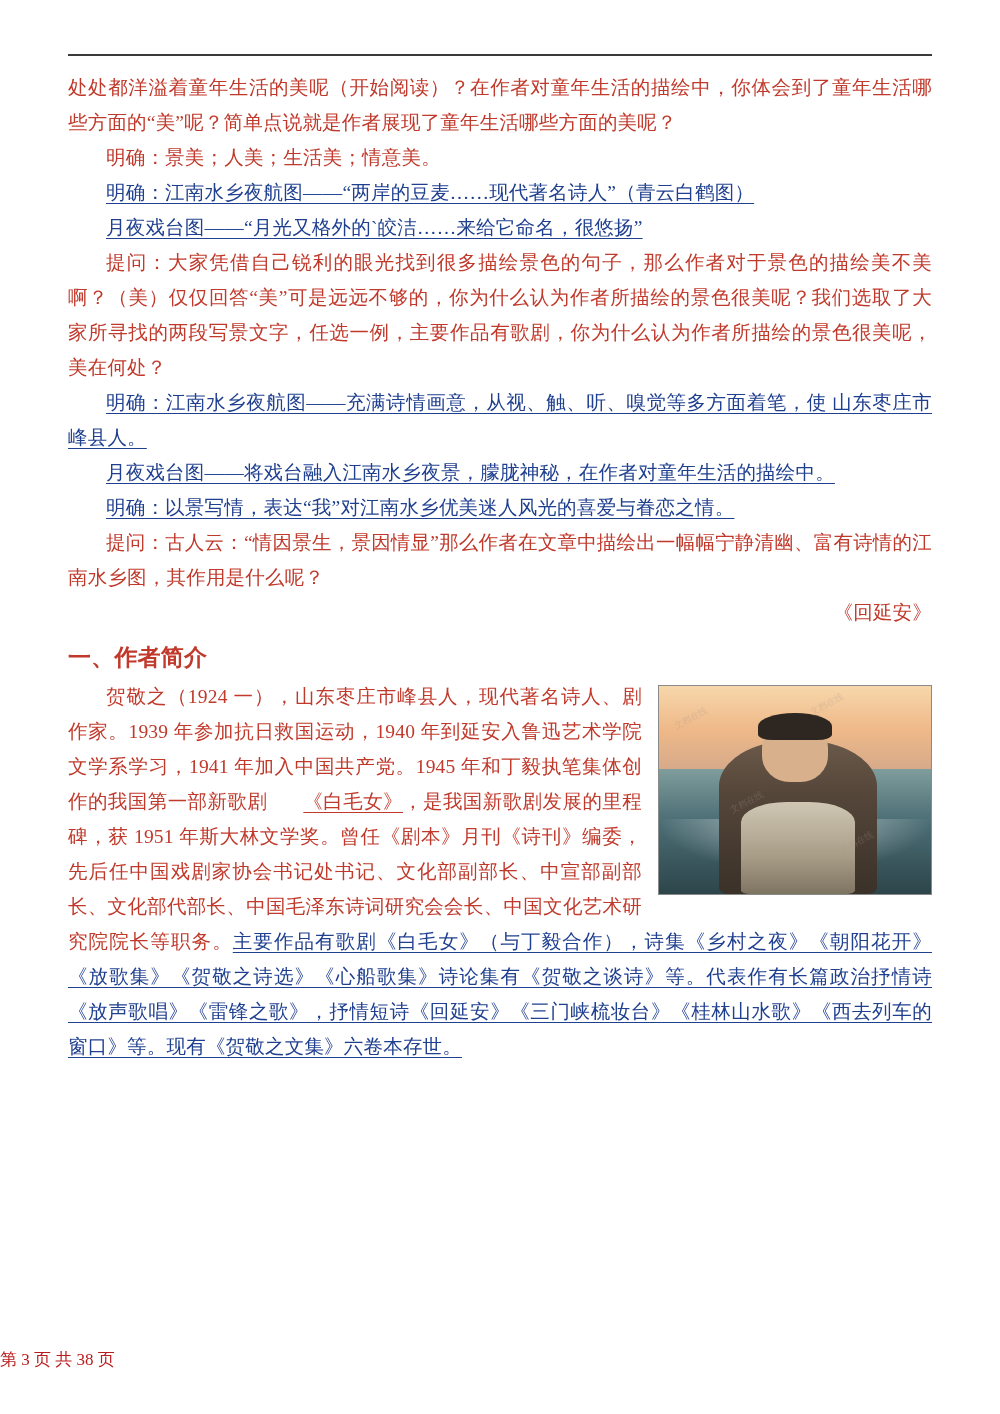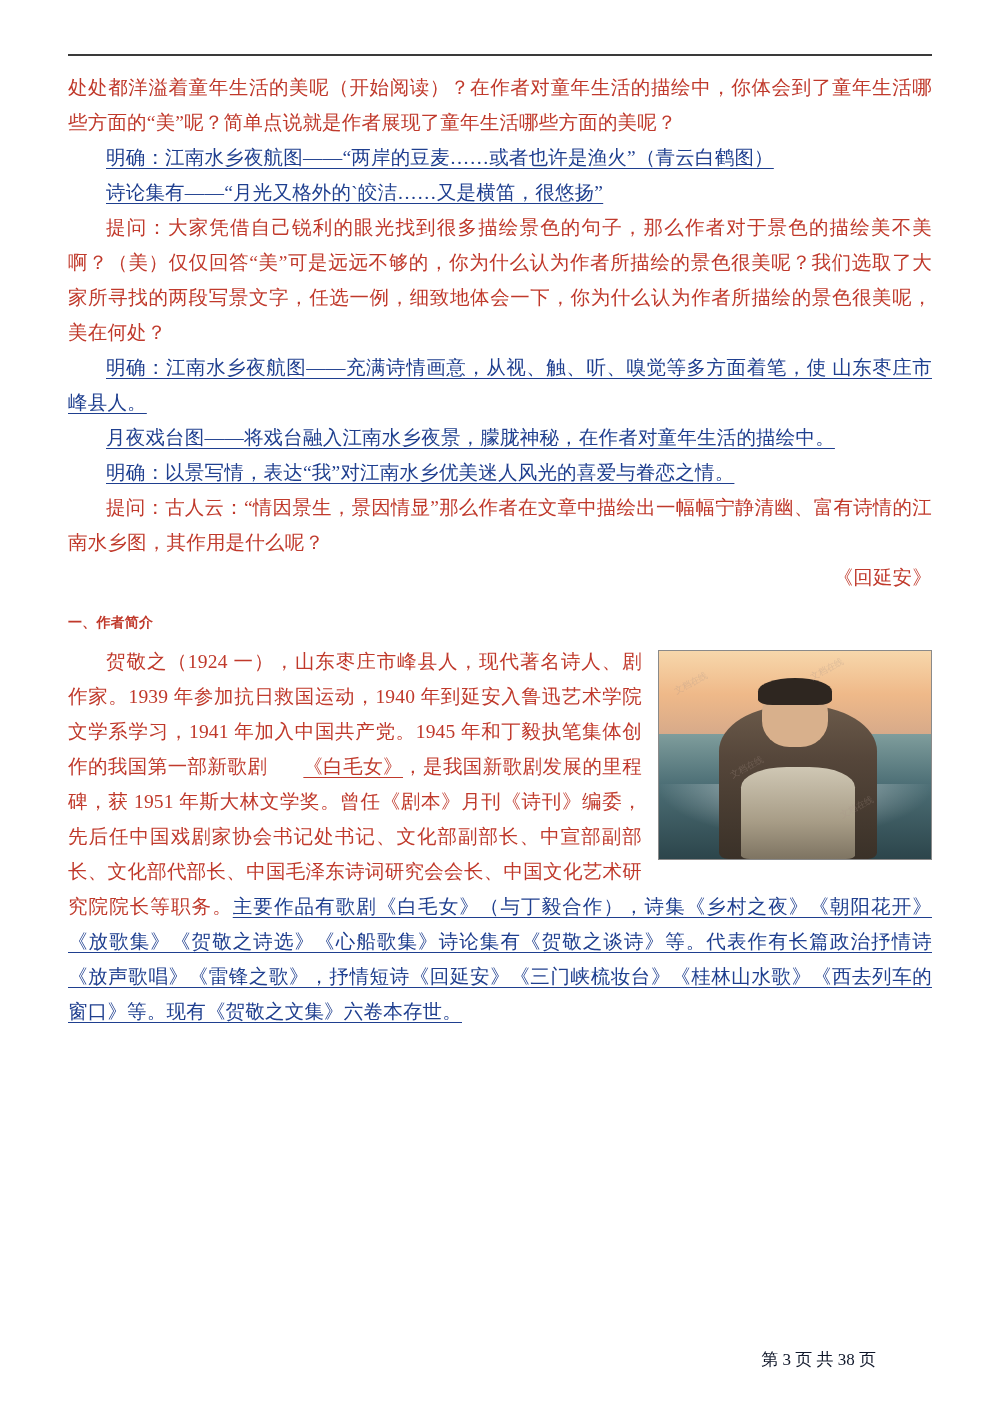--- a/index.html
+++ b/index.html
@@ -55,21 +55,21 @@
   .blue-u {
     color: #1f3f8f;
     text-decoration: underline;
     text-underline-offset: 4px;
   }
   .center {
     text-align: right;
     text-indent: 0;
   }
   .heading {
-    font-size: 14px;
+    font-size: 23px;
     line-height: 35px;
     color: #c0392b;
     font-weight: bold;
     margin-top: 10px;
   }
   .bio-block {
     position: relative;
     margin-top: 4px;
   }
   .portrait {
@@ -141,45 +141,46 @@
     transform: rotate(-28deg);
     white-space: nowrap;
     pointer-events: none;
     font-family: "Liberation Sans", sans-serif;
   }
   .footer {
     position: absolute;
     left: 0;
     top: 1340px;
     width: 876px;
-    text-align: right;
+    text-align: left;
     font-size: 17px;
-    color: #0f172a;
+    color: #b91c1c;
     font-family: "Liberation Serif", serif;
   }
   .clearfix::after { content: ""; display: block; clear: both; }
 </style>
 </head>
 <body>
 
 <div class="page">
 
   <div class="top-rule"></div>
 
   <div class="content">
 
     <p>处处都洋溢着童年生活的美呢（开始阅读）？在作者对童年生活的描绘中，你体会到了童年生活哪些方面的“美”呢？简单点说就是作者展现了童年生活哪些方面的美呢？</p>
 
-
-
-    <p class="indent blue-u">明确：江南水乡夜航图——“两岸的豆麦……或者也许是渔火”（青云白鹤图）</p>
-
-    <p class="indent blue-u">诗论集有——“月光又格外的`皎洁……又是横笛，很悠扬”</p>
-
-    <p class="indent">提问：大家凭借自己锐利的眼光找到很多描绘景色的句子，那么作者对于景色的描绘美不美啊？（美）仅仅回答“美”可是远远不够的，你为什么认为作者所描绘的景色很美呢？我们选取了大家所寻找的两段写景文字，任选一例，细致地体会一下，你为什么认为作者所描绘的景色很美呢，美在何处？</p>
+    <p class="indent">明确：景美；人美；生活美；情意美。</p>
+
+
+    <p class="indent blue-u">明确：江南水乡夜航图——“两岸的豆麦……现代著名诗人”（青云白鹤图）</p>
+
+    <p class="indent blue-u">月夜戏台图——“月光又格外的`皎洁……来给它命名，很悠扬”</p>
+
+    <p class="indent">提问：大家凭借自己锐利的眼光找到很多描绘景色的句子，那么作者对于景色的描绘美不美啊？（美）仅仅回答“美”可是远远不够的，你为什么认为作者所描绘的景色很美呢？我们选取了大家所寻找的两段写景文字，任选一例，主要作品有歌剧，你为什么认为作者所描绘的景色很美呢，美在何处？</p>
 
     <p class="indent blue-u">明确：江南水乡夜航图——充满诗情画意，从视、触、听、嗅觉等多方面着笔，使 山东枣庄市峰县人。</p>
 
     <p class="indent blue-u">月夜戏台图——将戏台融入江南水乡夜景，朦胧神秘，在作者对童年生活的描绘中。</p>
 
     <p class="indent blue-u">明确：以景写情，表达“我”对江南水乡优美迷人风光的喜爱与眷恋之情。</p>
 
     <p class="indent">提问：古人云：“情因景生，景因情显”那么作者在文章中描绘出一幅幅宁静清幽、富有诗情的江南水乡图，其作用是什么呢？</p>
 
     <p class="center">《回延安》</p>

